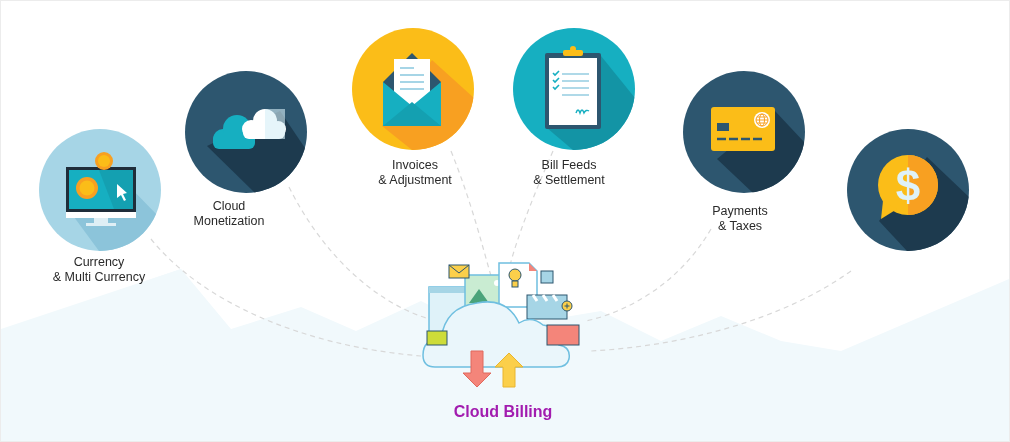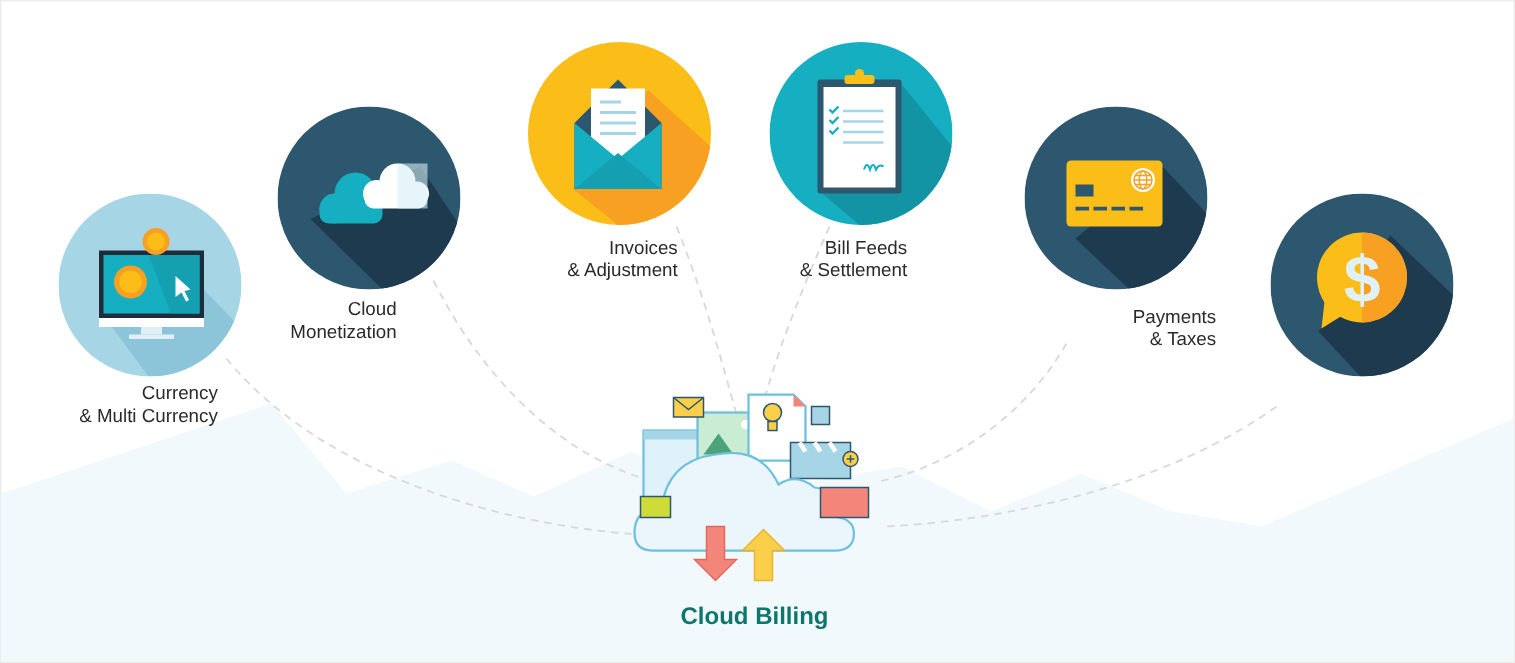--- a/index.html
+++ b/index.html
@@ -1,22 +1,22 @@
 <!DOCTYPE html>
 <html><head>
 <meta charset="utf-8">
 <style>
   html, body { margin:0; padding:0; }
   body { width:1010px; height:442px; position:relative; overflow:hidden; background:#ffffff; font-family:"Liberation Sans", sans-serif; }
   .frame { position:absolute; left:0; top:0; width:1008px; height:440px; border:1px solid #ececec; background:#fff; overflow:hidden; }
   svg.bg { position:absolute; left:0; top:0; }
   .node { position:absolute; }
   .node svg { display:block; }
-  .label { position:absolute; text-align:right; font-size:12.5px; line-height:15px; color:#2a2a2a; white-space:nowrap; transform:translateX(-50%); }
-  .center-label { position:absolute; left:502px; top:402px; transform:translateX(-50%); font-weight:bold; font-size:16px; color:#0f766e; white-space:nowrap; }
+  .label { position:absolute; text-align:center; font-size:12.5px; line-height:15px; color:#2a2a2a; white-space:nowrap; transform:translateX(-50%); }
+  .center-label { position:absolute; left:502px; top:402px; transform:translateX(-50%); font-weight:bold; font-size:16px; color:#a21caf; white-space:nowrap; }
 </style>
 </head>
 <body>
 
 <div class="frame">
 
   <svg class="bg" width="1010" height="442">
     <polygon points="0,328 180,268 230,328 300,306 355,330 420,300 480,330 600,310 660,340 720,315 780,340 840,350 1008,278 1008,442 0,442" fill="#f1f9fc"></polygon>
     <polygon points="0,330 180,268 225,335 0,442" fill="#f1f9fc"></polygon>
     <g fill="none" stroke="#d8d8d8" stroke-width="1.2" stroke-dasharray="5,4">
@@ -163,21 +163,21 @@
       <circle cx="79" cy="49" r="8" fill="#ffffff"></circle>
       <g stroke="#f8a021" stroke-width="1" fill="none">
           <circle cx="79" cy="49" r="6"></circle>
           <ellipse cx="79" cy="49" rx="2.5" ry="6"></ellipse>
           <line x1="73" y1="49" x2="85" y2="49"></line>
           <line x1="74" y1="46" x2="84" y2="46"></line>
           <line x1="74" y1="52" x2="84" y2="52"></line>
         </g>
     </svg>
   </div>
-  <div class="label" style="left:782px;top:203px;">
+  <div class="label" style="left:739px;top:203px;">
     <div>Payments</div>
     <div>&amp; Taxes</div>
   </div>
 
   <div class="node" style="left:846px;top:128px;">
     <svg width="122" height="122" viewBox="0 0 122 122">
       <defs>
           <clipPath id="c6">
             <circle cx="61" cy="61" r="61"></circle>
           </clipPath>

